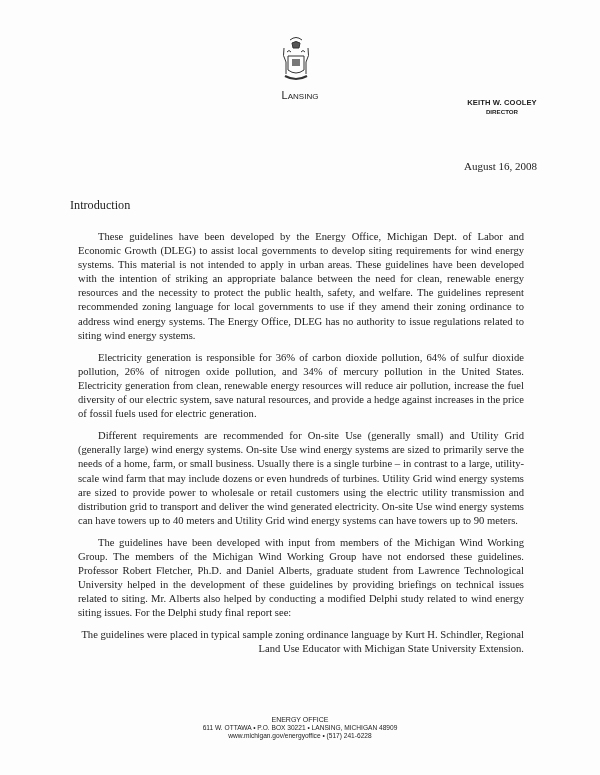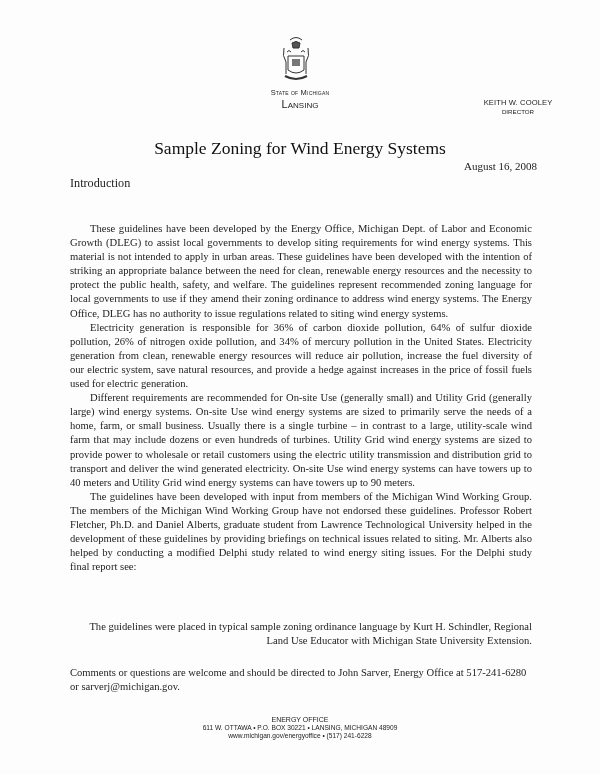--- a/index.html
+++ b/index.html
@@ -3,35 +3,35 @@
 <meta charset="utf-8">
 <style>
   html, body { margin: 0; padding: 0; background: #ffffff; }
   body { width: 600px; height: 775px; position: relative; overflow: hidden; color: #222; }
   .page { position: absolute; left: 0; top: 0; width: 600px; height: 775px; background: #fdfdfd; }
 
   .seal { position: absolute; left: 276px; top: 34px; width: 40px; height: 55px; }
 
   .hdr-side { position: absolute; top: 98px; text-align: center; font-family: "Liberation Sans", sans-serif; color: #222; }
   .hdr-left { left: 20px; width: 120px; }
-  .hdr-right { left: 468px; width: 100px; }
+  .hdr-right { left: 452px; width: 100px; font-weight: bold; }
   .hdr-name { font-size: 7.6px; letter-spacing: 0.1px; }
   .hdr-role { font-size: 6.2px; margin-top: 1px; }
 
   .hdr-center { position: absolute; left: 150px; width: 300px; top: 88px; text-align: center; font-family: "Liberation Sans", sans-serif; color: #222; }
   .state { font-size: 7.5px; font-variant: small-caps; letter-spacing: 0.2px; }
   .dept { font-size: 10.6px; margin-top: 0px; letter-spacing: 0.1px; }
   .city { font-size: 11px; font-variant: small-caps; margin-top: 1px; }
 
   .title { position: absolute; left: 0; width: 600px; top: 138px; text-align: center; font-family: "Liberation Serif", serif; font-size: 17.5px; color: #111; }
   .date { position: absolute; right: 63px; top: 160px; font-family: "Liberation Serif", serif; font-size: 11px; color: #222; }
-  .section { position: absolute; left: 70px; top: 176px; font-family: "Liberation Serif", serif; font-size: 12.2px; color: #222; }
+  .section { position: absolute; left: 70px; top: 198px; font-family: "Liberation Serif", serif; font-size: 12.2px; color: #222; }
 
   .body { position: absolute; left: 70px; width: 462px; font-family: "Liberation Serif", serif; font-size: 10.6px; line-height: 14.1px; color: #222; text-align: justify; }
-  .body p { margin: 0; text-indent: 20px; }
+  .body p { margin: 8px; text-indent: 20px; }
   .main { top: 222px; }
   .url { text-indent: 0 !important; text-align: left; }
   .para2 { top: 620px; text-align: right; }
   .para2 p, .para3 p { text-indent: 0; }
   .para3 { top: 666px; text-align: left; }
 
   .footer { position: absolute; left: 150px; width: 300px; top: 716px; text-align: center; font-family: "Liberation Sans", sans-serif; color: #222; }
   .f1 { font-size: 7px; }
   .f2 { font-size: 6.6px; margin-top: 1px; }
   .f3 { font-size: 6.6px; margin-top: 1px; }
@@ -50,47 +50,42 @@
       <path d="M11 18 Q13 15 15 18"></path>
       <path d="M25 18 Q27 15 29 18"></path>
       <path d="M12 22 L28 22 L28 36 Q20 42 12 36 Z"></path>
       <rect x="16" y="25" width="8" height="7" fill="#777" stroke="none"></rect>
       <path d="M9 42 Q20 48 31 42" stroke-width="2"></path>
     </g>
   </svg>
 
 
   <div class="hdr-center">
-    <div class="state">State of Michigan</div>
     <div class="city">Lansing</div>
   </div>
 
   <div class="hdr-side hdr-right">
     <div class="hdr-name">KEITH W. COOLEY</div>
     <div class="hdr-role">DIRECTOR</div>
   </div>
 
-  <div class="title">Sample Zoning for Wind Energy Systems</div>
   <div class="date">August 16, 2008</div>
   <div class="section">Introduction</div>
 
   <div class="body main">
     <p>These guidelines have been developed by the Energy Office, Michigan Dept. of Labor and Economic Growth (DLEG) to assist local governments to develop siting requirements for wind energy systems.  This material is not intended to apply in urban areas.  These guidelines have been developed with the intention of striking an appropriate balance between the need for clean, renewable energy resources and the necessity to protect the public health, safety, and welfare.  The guidelines represent recommended zoning language for local governments to use if they amend their zoning ordinance to address wind energy systems.  The Energy Office, DLEG has no authority to issue regulations related to siting wind energy systems.</p>
     <p>Electricity generation is responsible for 36% of carbon dioxide pollution, 64% of sulfur dioxide pollution, 26% of nitrogen oxide pollution, and 34% of mercury pollution in the United States. Electricity generation from clean, renewable energy resources will reduce air pollution, increase the fuel diversity of our electric system, save natural resources, and provide a hedge against increases in the price of fossil fuels used for electric generation.</p>
     <p>Different requirements are recommended for On-site Use (generally small) and Utility Grid (generally large) wind energy systems.  On-site Use wind energy systems are sized to primarily serve the needs of a home, farm, or small business. Usually there is a single turbine – in contrast to a large, utility-scale wind farm that may include dozens or even hundreds of turbines.  Utility Grid wind energy systems are sized to provide power to wholesale or retail customers using the electric utility transmission and distribution grid to transport and deliver the wind generated electricity.  On-site Use wind energy systems can have towers up to 40 meters and Utility Grid wind energy systems can have towers up to 90 meters.</p>
     <p>The guidelines have been developed with input from members of the Michigan Wind Working Group.  The members of the Michigan Wind Working Group have not endorsed these guidelines. Professor Robert Fletcher, Ph.D. and Daniel Alberts, graduate student from Lawrence Technological University helped in the development of these guidelines by providing briefings on technical issues related to siting.  Mr. Alberts also helped by conducting a modified Delphi study related to wind energy siting issues.  For the Delphi study final report see:</p>
   </div>
 
   <div class="body para2">
     <p>The guidelines were placed in typical sample zoning ordinance language by Kurt H. Schindler, Regional Land Use Educator with Michigan State University Extension.</p>
   </div>
 
-  <div class="body para3">
-    <p>Comments or questions are welcome and should be directed to John Sarver, Energy Office at 517-241-6280 or sarverj@michigan.gov.</p>
-  </div>
 
   <div class="footer">
     <div class="f1">ENERGY OFFICE</div>
     <div class="f2">611 W. OTTAWA • P.O. BOX 30221 • LANSING, MICHIGAN 48909</div>
     <div class="f3">www.michigan.gov/energyoffice  •  (517) 241-6228</div>
   </div>
 
 </div>
 
 </body></html>

